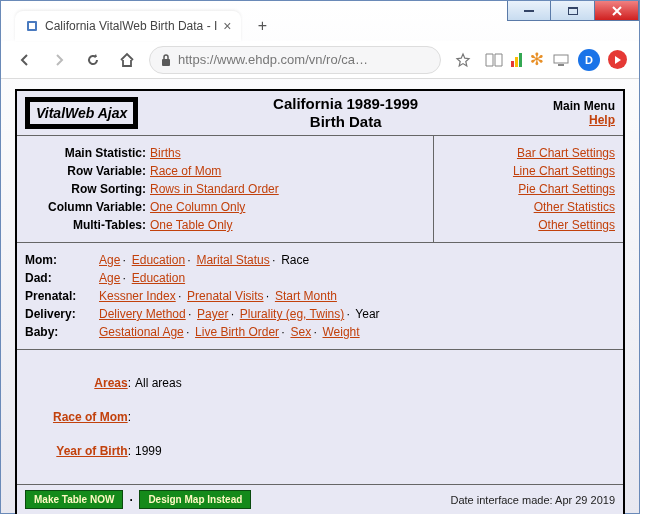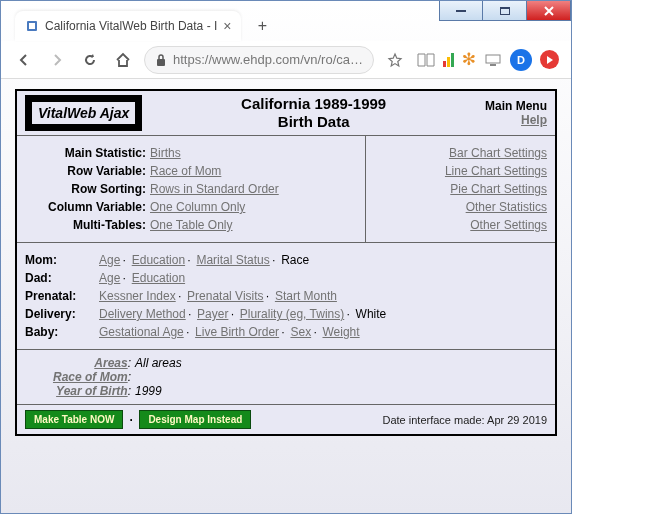--- a/index.html
+++ b/index.html
@@ -5,21 +5,21 @@
   * { box-sizing: border-box; }
   body {
     margin: 0;
     font-family: Verdana, Arial, sans-serif;
     font-size: 12px;
     background: #fff;
     overflow: hidden;
   }
   
   .window {
-    width: 572px;
+    width: 640px;
     height: 514px;
     background: linear-gradient(#fff, #e8e8f0);
     border: 1px solid #6a8ab8;
     position: relative;
   }
   .win-controls {
     position: absolute;
     top: 0; right: 0;
     display: flex;
   }
@@ -119,42 +119,42 @@
     font-size: 12px;
   }
   
   .pg-header {
     display:flex;
     align-items:center;
     border-bottom: 1px solid #666;
     padding: 4px 8px;
   }
   .brand {
-    border:7px solid #000000;
+    border:5px solid #000000;
     padding: 3px 6px;
     font-style: italic;
     font-weight: bold;
     font-size: 14px;
     background: #e8e8f4;
   }
   .title-block {
     flex:1;
     text-align:center;
     font-weight:bold;
     font-size: 15px;
     line-height:1.2;
   }
   .menu-block {
     text-align:right;
     font-weight:bold;
     font-size: 12px;
   }
   .menu-block a { display:block; }
   
-  a { color: #737373; text-decoration: underline; cursor:pointer; }
+  a { color: #c2410c; text-decoration: underline; cursor:pointer; }
   
   .cfg-row {
     display:flex;
     border-bottom:1px solid #666;
   }
   .cfg-left {
     flex:1;
     padding: 6px 8px;
   }
   .cfg-right {
@@ -172,21 +172,21 @@
     padding:6px 8px;
   }
   .cat-line { display:flex; margin:4px 0; align-items:baseline; }
   .cat-label { width: 74px; text-align:left; font-weight:bold; padding-right:4px; }
   .cat-body .sep { padding:0 2px; }
   .plain { color:#000; text-decoration:none; }
   
   .sels {
     padding: 6px 8px;
   }
-  .sel-line { display:flex; margin:0 0;font-style:italic; }
+  .sel-line { display:flex; margin:20px 0; }
   .sel-label { width:110px; text-align:right; padding-right:4px; }
   .sel-label a { font-weight:bold; }
   
   .pg-footer {
     border-top:1px solid #666;
     display:flex;
     align-items:center;
     padding:5px 8px;
     gap:6px;
   }
@@ -367,21 +367,21 @@
             <a>Prenatal Visits</a><span class="sep">·</span>
             <a>Start Month</a>
           </div>
         </div>
         <div class="cat-line">
           <div class="cat-label">Delivery:</div>
           <div class="cat-body">
             <a>Delivery Method</a><span class="sep">·</span>
             <a>Payer</a><span class="sep">·</span>
             <a>Plurality (eg, Twins)</a><span class="sep">·</span>
-            <span class="plain">White</span>
+            <span class="plain">Year</span>
           </div>
         </div>
         <div class="cat-line">
           <div class="cat-label">Baby:</div>
           <div class="cat-body">
             <a>Gestational Age</a><span class="sep">·</span>
             <a>Live Birth Order</a><span class="sep">·</span>
             <a>Sex</a><span class="sep">·</span>
             <a>Weight</a>
           </div>

